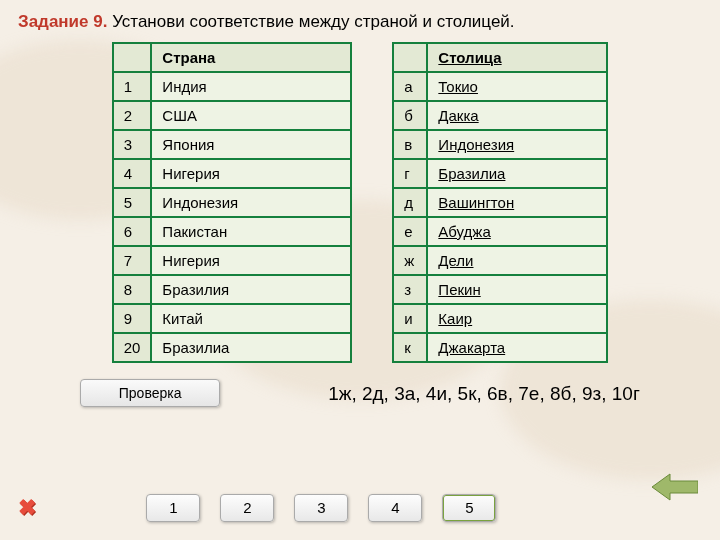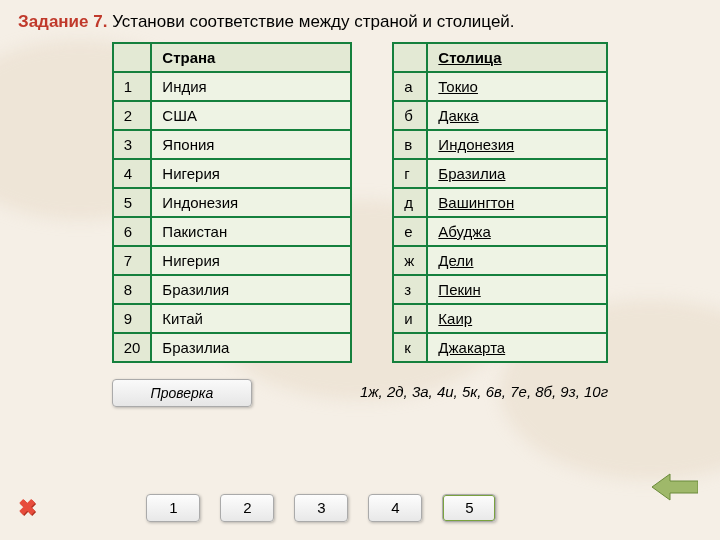--- a/index.html
+++ b/index.html
@@ -17,29 +17,29 @@
   .content { position: relative; padding: 12px 18px; }
   .title { font-size: 17px; color: #000; margin-bottom: 10px; }
   .title .prefix { color: #c0392b; font-weight: bold; }
   .tables { display: flex; gap: 40px; justify-content: center; }
   table { border-collapse: collapse; background: #eef3e4; }
   td { border: 2px solid #15803d; padding: 5px 10px; font-size: 15px; }
   td.num { width: 34px; text-align: left; background: #e3e9d4; }
   td.val { width: 200px; }
   td.hdr { font-weight: bold; background: #e3e9d4; }
   .right td.val { width: 180px; text-decoration: underline; }
-  .below { display:flex; gap: 60px; margin-top: 16px; justify-content: center; align-items: flex-start; font-style: italic; }
+  .below { display:flex; gap: 60px; margin-top: 16px; justify-content: center; align-items: flex-start; }
   .check-btn {
     width: 140px; height: 28px;
     background: linear-gradient(#fafafa,#e6e6e6);
     border: 1px solid #aaa; border-radius: 4px;
     font-size: 14px; text-align: center; line-height: 26px;
     box-shadow: 1px 1px 3px rgba(0,0,0,0.25);
   }
-  .answer { font-size: 15px; margin-top: 4px; margin-left: 48px; }
+  .answer { font-size: 19px; margin-top: 4px; margin-left: 48px; }
   .navrow { position: absolute; bottom: 18px; left: 0; right: 0; display: flex; align-items: center; }
   .close-x { margin-left: 18px; font-size: 22px; color: #e74c3c; font-weight: bold; text-shadow: 1px 1px 0 #b03020; }
   .nav-btns { display: flex; gap: 20px; margin-left: 110px; }
   .nav-btn {
     width: 54px; height: 28px;
     background: linear-gradient(#fdfdfd,#e8e8e8);
     border: 1px solid #aaa; border-radius: 4px;
     text-align: center; line-height: 26px; font-size: 15px;
     box-shadow: 1px 1px 3px rgba(0,0,0,0.25);
   }
@@ -48,21 +48,21 @@
   .back-arrow svg { width: 46px; height: 30px; }
 </style>
 </head>
 <body>
 <div class="bg-blob blob1"></div>
 <div class="bg-blob blob2"></div>
 <div class="bg-blob blob3"></div>
 
 <div class="content">
   <div class="title">
-    <span class="prefix">Задание 7.</span><span> Установи соответствие между страной и столицей.</span>
+    <span class="prefix">Задание 9.</span><span> Установи соответствие между страной и столицей.</span>
   </div>
 
   <div class="tables">
     <table>
       <tbody>
           <tr>
             <td class="num hdr"></td>
             <td class="val hdr">Страна</td>
           </tr>
       <tr>

